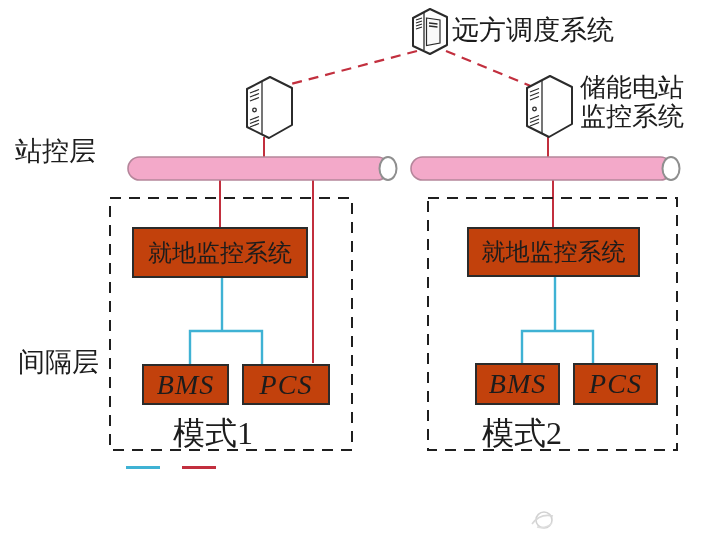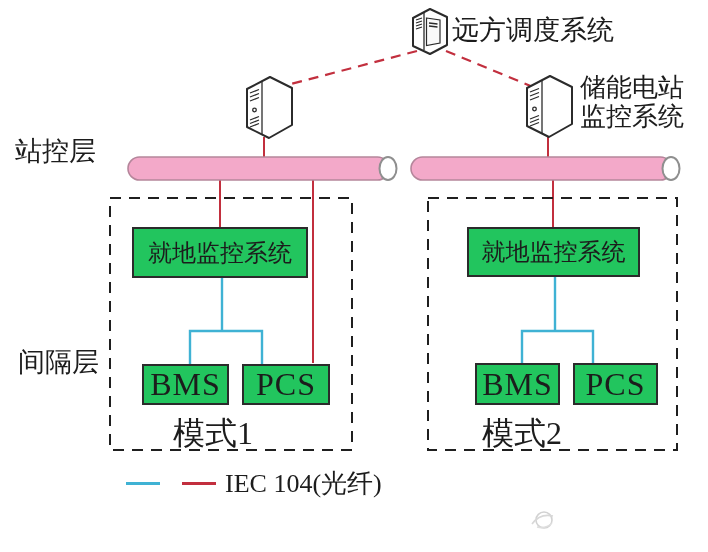--- a/index.html
+++ b/index.html
@@ -18,26 +18,26 @@
   .bus-cap    { fill:#ffffff; stroke:#8f8f8f; stroke-width:2; }
   .dash-frame { fill:none; stroke:#1f1f1f; stroke-width:2; stroke-dasharray:11 8; }
   .tower        { fill:#ffffff; stroke:#2b2b2b; stroke-width:2; stroke-linejoin:round; }
   .tower-detail { stroke:#2b2b2b; stroke-width:1.3; fill:none; }
   .tower-door   { fill:#fafafa; stroke:#2b2b2b; stroke-width:1.2; }
 
   .lbl { position:absolute; font-size:27px; line-height:1.15; white-space:nowrap; }
   .two-line { font-size:26px; line-height:29px; }
 
   .node-box {
-    position:absolute; border:2px solid #2b2b2b; background:#22c55e;
+    position:absolute; border:2px solid #2b2b2b; background:#c2410c;
     display:flex; align-items:center; justify-content:center;
     white-space:nowrap; box-sizing:border-box;
   }
   .monitor-box { font-size:24px; }
-  .unit-box    { font-size:32px; letter-spacing:1px; }
+  .unit-box    { font-size:28px; letter-spacing:1px;font-style:italic; }
   .mode-lbl    { position:absolute; width:120px; font-size:32px; }
 
   .legend { position:absolute; left:126px; top:466px; display:flex; align-items:center; }
   .legend-label { font-size:26px; white-space:nowrap; }
   .swatch { display:inline-block; width:34px; height:3px; margin:0 9px 0 0; }
   .can-swatch { background:var(--can-line,#3fb2d4); }
   .iec-swatch { background:var(--iec-line,#c22f3e); margin-left:13px; }
 
   .watermark { position:absolute; left:528px; top:505px; display:flex; align-items:center; }
   .watermark-text { font-size:19px; letter-spacing:1.5px; color:var(--watermark,#b6b6b6); white-space:nowrap; }
@@ -118,21 +118,20 @@
   <div class="mode-lbl" style="left:173px; top:412px;">模式1</div>
 
   <div class="node-box monitor-box" style="left:467px; top:227px; width:173px; height:50px;">就地监控系统</div>
   <div class="node-box unit-box" style="left:475px; top:363px; width:85px; height:42px;">BMS</div>
   <div class="node-box unit-box" style="left:573px; top:363px; width:85px; height:42px;">PCS</div>
   <div class="mode-lbl" style="left:482px; top:412px;">模式2</div>
 
   <div class="legend">
     <span class="swatch can-swatch"></span>
     <span class="swatch iec-swatch"></span>
-    <span class="legend-label">IEC 104(光纤)</span>
   </div>
 
   <div class="watermark">
     <svg class="wm-icon" width="30" height="30" viewBox="0 0 30 30">
       <circle cx="16" cy="15" r="8" fill="none" stroke="#d2d2d2" stroke-width="1.6"></circle>
       <path d="M4 19 Q12 8 25 11" fill="none" stroke="#d8d8d8" stroke-width="1.6"></path>
       <path d="M9 22 Q18 24 24 18" fill="none" stroke="#dedede" stroke-width="1.4"></path>
     </svg>
   </div>
 

